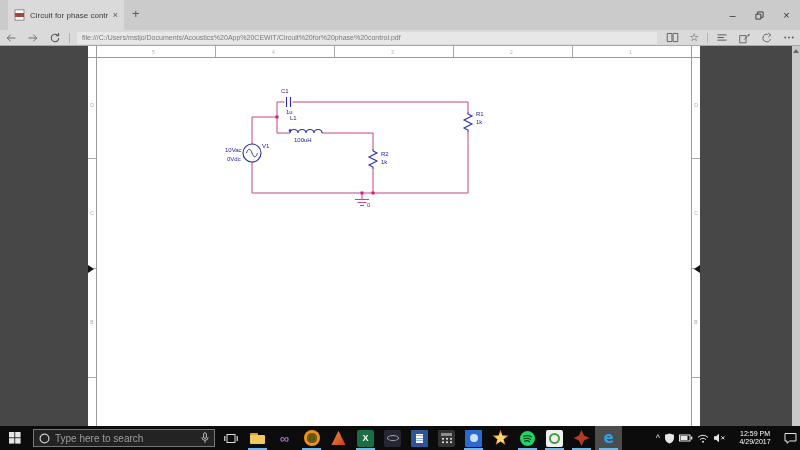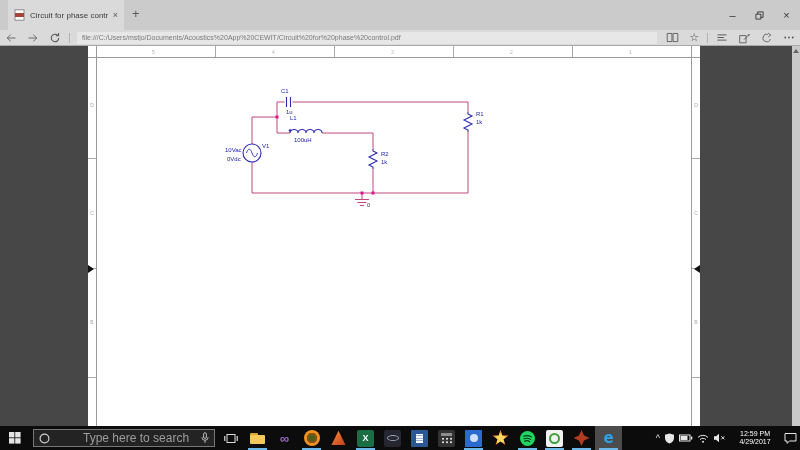--- a/index.html
+++ b/index.html
@@ -49,21 +49,21 @@
   .sb-up{position:absolute;top:3px;left:1px;width:0;height:0;
          border-bottom:4px solid #666;border-left:3px solid transparent;border-right:3px solid transparent;}
 
   
   .taskbar{position:absolute;bottom:0;left:0;right:0;height:24px;background:#0c0c0c;
            display:flex;align-items:center;}
   .tb-cell{height:24px;display:flex;align-items:center;justify-content:center;position:relative;flex:0 0 auto;}
   .start{width:30px;}
   .searchbox{width:182px;height:18px;margin:0 3px;border:1px solid #777;background:#232323;
              display:flex;align-items:center;gap:5px;padding:0 5px;box-sizing:border-box;}
-  .search-ph{flex:1;font-size:12px;color:#9d9d9d;white-space:nowrap;overflow:hidden;margin-left:28px;}
+  .search-ph{flex:1;font-size:10px;color:#9d9d9d;white-space:nowrap;overflow:hidden;}
   .taskview{width:26px;}
   .app{width:27px;}
   .openline{position:absolute;left:4px;right:4px;bottom:0;height:2px;background:#6cb8e8;}
   .edge-cell{background:#4c4c4c;}
   .ic{width:17px;height:17px;position:relative;display:flex;align-items:center;justify-content:center;box-sizing:border-box;}
   .ic-fe::before{content:"";position:absolute;left:1px;top:3px;width:8px;height:3px;background:#d9a72d;border-radius:1px;}
   .ic-fe::after{content:"";position:absolute;left:1px;top:5px;width:15px;height:9px;background:#f3c95c;border-radius:1px;}
   .ic-vs{color:#9a6ec4;font-size:13px;font-weight:bold;}
   .ic-orange{width:16px;height:16px;border-radius:50%;
              background:radial-gradient(circle at 50% 50%, #46621c 0 28%, #8a5210 30% 45%, #ef9320 47% 100%);}

